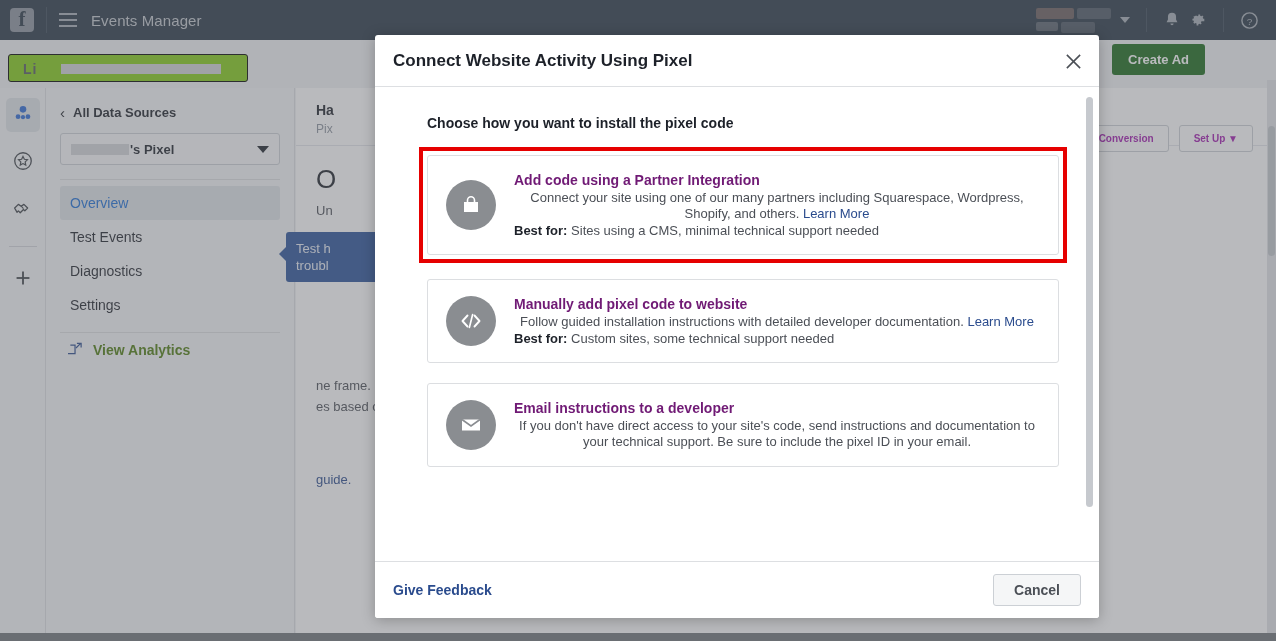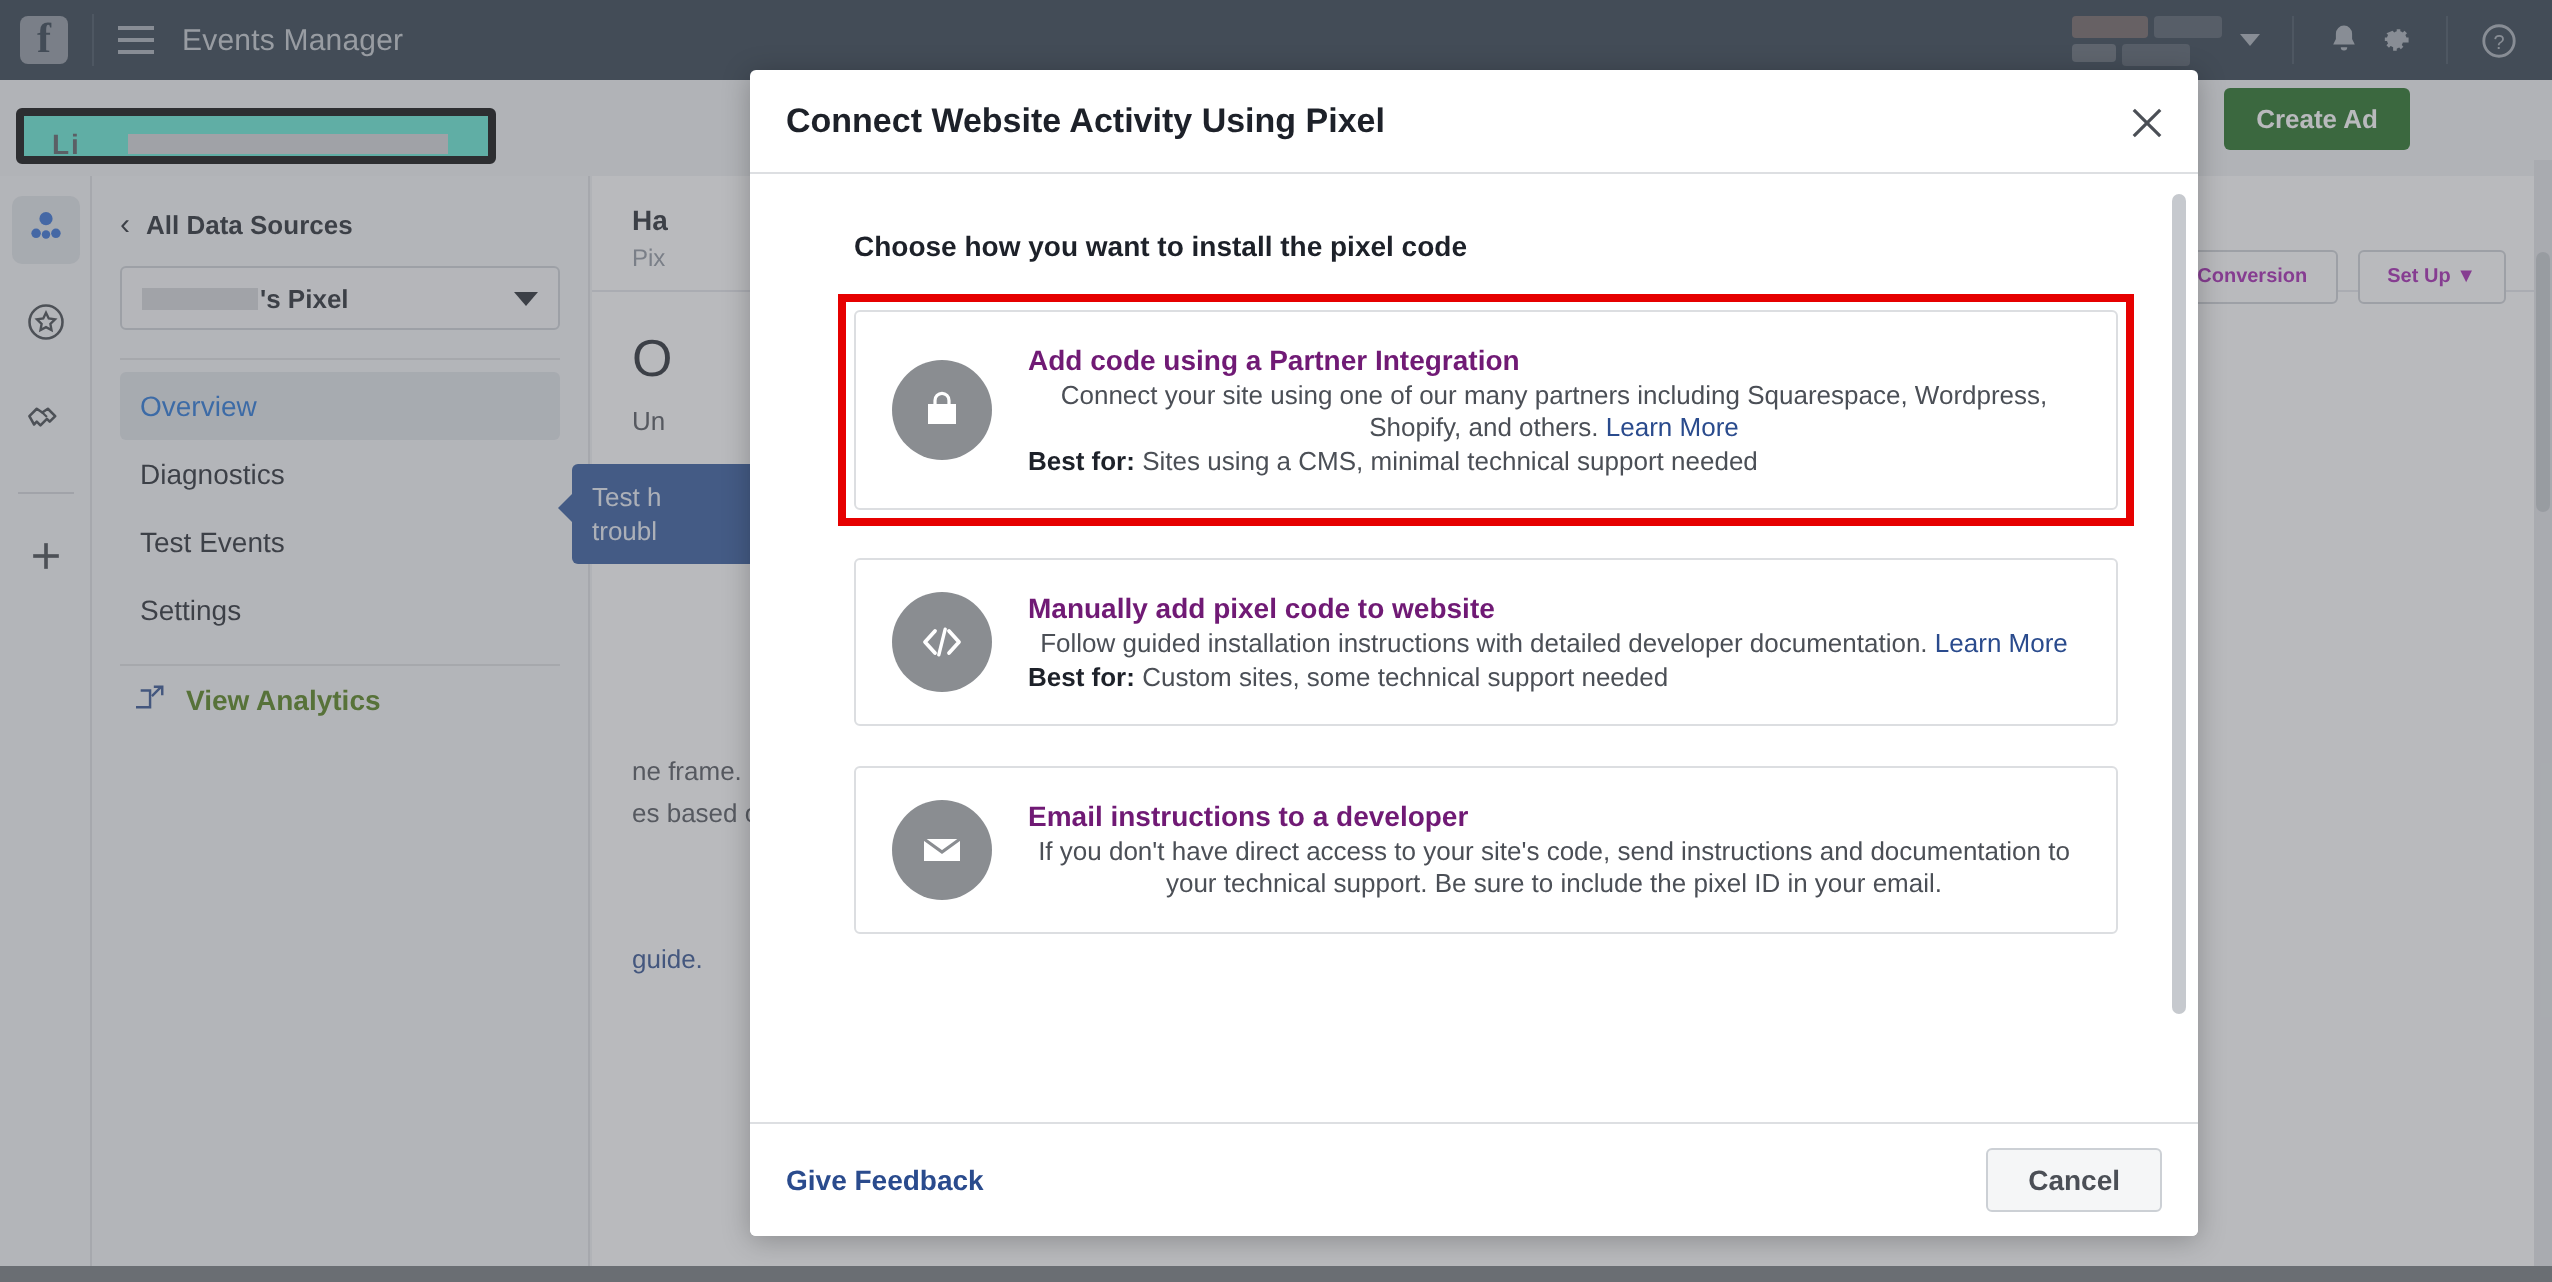--- a/index.html
+++ b/index.html
@@ -61,21 +61,21 @@
   .icon-btn { width: 26px; height: 26px; display:flex; align-items:center; justify-content:center; cursor:pointer; }
   .scroll-right-edge {
     position: absolute; right: 0; top: 40px; width: 9px; height: 601px; background: #e2e4e8; z-index: 3;
   }
   .scroll-right-thumb { position:absolute; right:1px; top:46px; width:7px; height:130px; background:#c4c8cd; border-radius:4px; }
 
   
   .page { position: absolute; top: 40px; left: 0; width: 1276px; height: 601px; background: #f1f2f4; }
   .page-redactbar {
     position: absolute; top: 14px; left: 8px; width: 240px; height: 28px;
-    background: #5eead4; border: 4px solid #000000; border-radius: 3px;
+    background: #84cc16; border: 1px solid #000000; border-radius: 3px;
   }
   .page-redactbar .blurtext {
     position:absolute; left:14px; top:6px; font-size:14px; font-weight:bold; color:#555a60;
     letter-spacing:1px;
   }
   .page-redactbar .blurline { position:absolute; left:52px; top:9px; width:160px; height:10px; background:#d2d4d8; }
 
   .create-ad {
     position: absolute; top: 4px; right: 71px; background: #1b6b1b; color: #fff;
     font-size: 13px; font-weight: bold; padding: 8px 16px; border-radius: 3px; border: 0;
@@ -310,24 +310,24 @@
             </svg>
         </span>
       </div>
 
       <div class="side-sep"></div>
 
       <div class="side-item active">
         <span>Overview</span>
       </div>
       <div class="side-item">
+        <span>Test Events</span>
+      </div>
+      <div class="side-item">
         <span>Diagnostics</span>
-      </div>
-      <div class="side-item">
-        <span>Test Events</span>
       </div>
       <div class="side-item">
         <span>Settings</span>
       </div>
 
       <div class="side-sep2"></div>
 
       <div class="view-analytics">
         <span class="va-icon">
           <svg width="15" height="15" viewBox="0 0 16 16">

